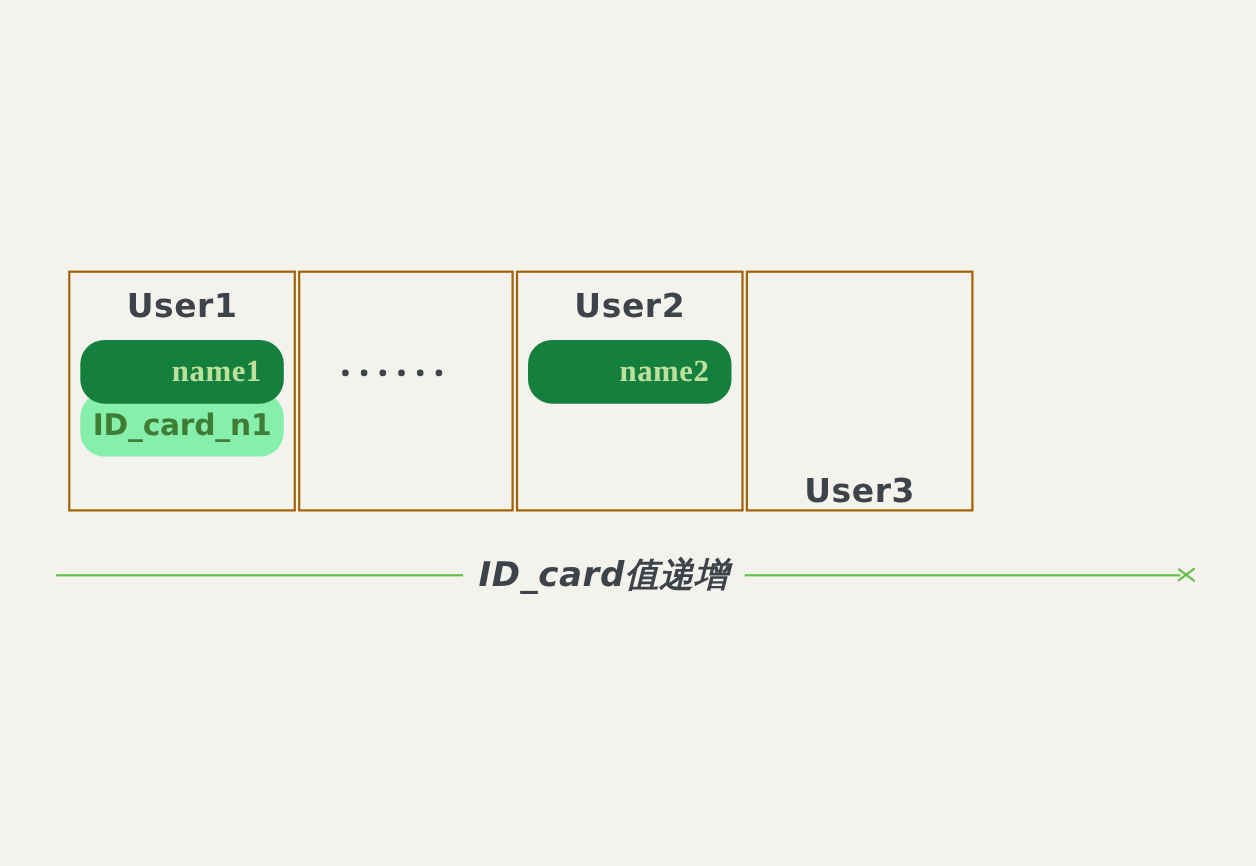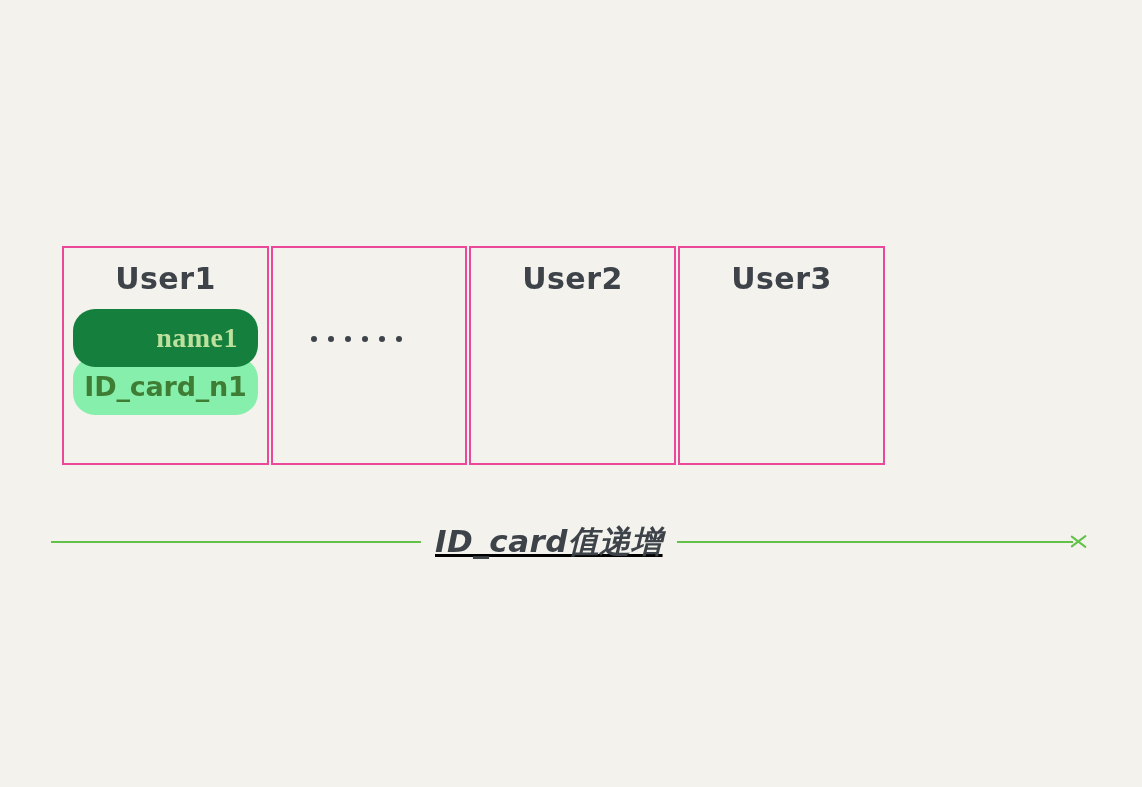--- a/index.html
+++ b/index.html
@@ -28,29 +28,29 @@
     position: absolute;
     left: 62px;
     top: 246px;
     height: 219px;
     display: flex;
     align-items: stretch;
   }
 
   .cell {
     position: relative;
-    border: 2px solid #ec4899;
+    border: 2px solid #a16207;
     box-sizing: border-box;
     background: transparent;
     margin-right: 2px;
     display: flex;
     flex-direction: column;
     align-items: center;
   }
-  .cell:last-child { margin-right: 0; }
+  .cell:last-child { margin-right: 0; justify-content: flex-end; }
 
   .cell-user  { width: 207px; }
   .cell-gap   { width: 196px; }
 
   .user-title {
     margin-top: 14px;
     font-family: "DejaVu Sans", sans-serif;
     font-size: 30px;
     font-weight: 600;
     letter-spacing: 0.5px;
@@ -117,26 +117,25 @@
     width: 6px;
     height: 6px;
     border-radius: 50%;
     background: #3d4349;
   }
 
   
   .axis {
     position: absolute;
     left: 51px;
-    top: 518px;
+    top: 499px;
     width: 1040px;
     height: 48px;
     display: flex;
     align-items: center;
-    text-decoration: underline;
   }
   .axis-line {
     height: 2px;
     background: #63c14a;
     flex: 0 0 auto;
   }
   .axis-line-left  { width: 370px; }
   .axis-line-right { flex: 1 1 auto; }
 
   .axis-label {
@@ -202,20 +201,21 @@
         <span class="dot"></span>
         <span class="dot"></span>
         <span class="dot"></span>
         <span class="dot"></span>
       </div>
     </div>
 
     <div class="cell cell-user">
       <div class="user-title">User2</div>
       <div class="pill-stack">
+        <div class="pill pill-name">name2</div>
       </div>
     </div>
 
     <div class="cell cell-user">
       <div class="user-title">User3</div>
     </div>
 
   </div>
 
   <div class="axis">

